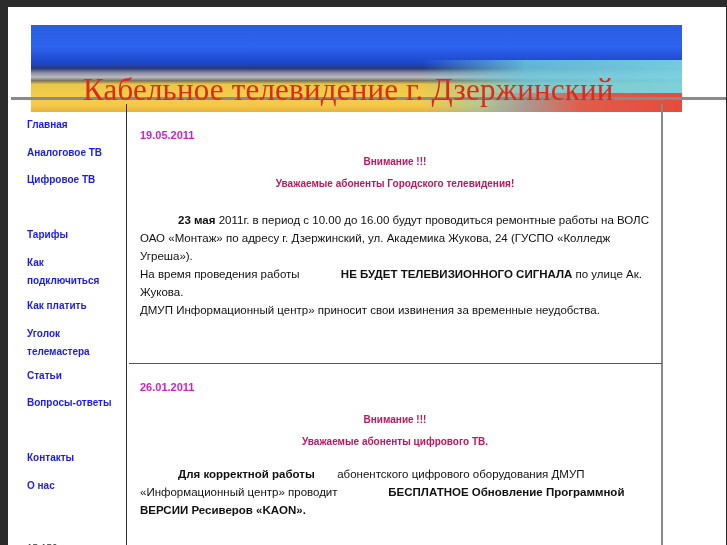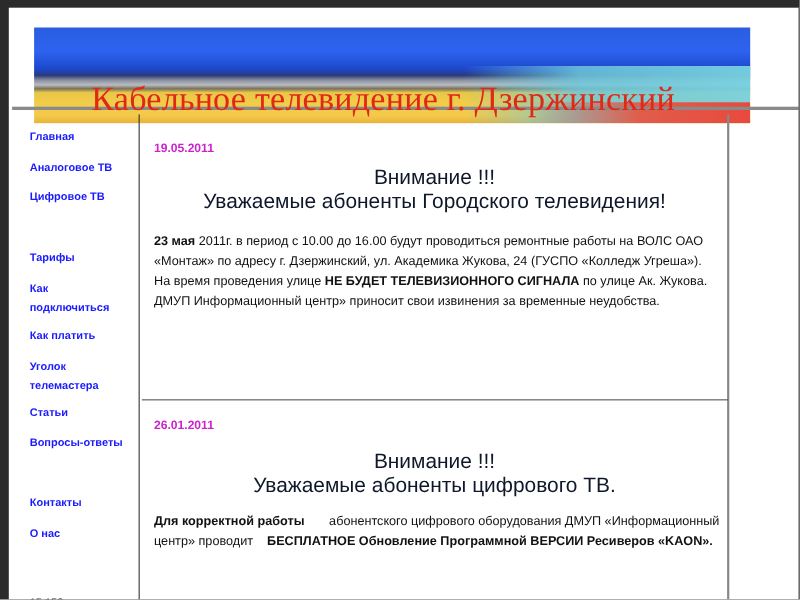--- a/index.html
+++ b/index.html
@@ -61,27 +61,27 @@
       position: absolute; left: 718px; top: 0; width: 1px; height: 538px; background: #222;
     }
     .content {
       position: absolute; left: 121px; top: 96px; width: 532px; height: 442px;
     }
     .news-date {
       position: absolute; left: 11px; font-size: 11px; font-weight: bold; color: #cc22cc;
     }
     .news-heading {
       position: absolute; left: 0; width: 532px; text-align: center;
-      font-size: 19px; font-weight: normal; color: #0f172a; line-height: 22px;
+      font-size: 10px; font-weight: bold; color: #be185d; line-height: 22px;
     }
     .news-body {
       position: absolute; left: 11px; width: 515px;
       font-size: 11.5px; color: #111; line-height: 18px;
     }
-    .news-body b { font-weight: bold; }
+    .news-body b { font-weight: bold; margin-left: 38px; }
     .sep {
       position: absolute; left: 0; top: 260px; width: 533px; height: 1px; background: #555;
     }
   </style>
 </head>
 <body>
 
 <div class="page">
   <div class="banner">
     <div class="banner-title">Кабельное телевидение г. Дзержинский</div>
@@ -114,21 +114,21 @@
   <div class="right-edge"></div>
 
   <div class="content">
     <div class="news-date" style="top:26px">19.05.2011</div>
     <div class="news-heading" style="top:48px">
       <div>Внимание !!!</div>
       <div>Уважаемые абоненты Городского телевидения!</div>
     </div>
     <div class="news-body" style="top:108px">
       <div><b>23 мая</b><span> 2011г. в период с  10.00 до  16.00 будут проводиться ремонтные работы на ВОЛС ОАО «Монтаж» по адресу г. Дзержинский, ул. Академика Жукова, 24 (ГУСПО «Колледж Угреша»).</span></div>
-      <div><span>На время проведения улице  </span><b>НЕ БУДЕТ ТЕЛЕВИЗИОННОГО СИГНАЛА</b><span>  по улице Ак. Жукова.</span></div>
+      <div><span>На время проведения работы  </span><b>НЕ БУДЕТ ТЕЛЕВИЗИОННОГО СИГНАЛА</b><span>  по улице Ак. Жукова.</span></div>
       <div>ДМУП   Информационный центр» приносит свои извинения за временные неудобства.</div>
     </div>
 
     <div class="sep"></div>
 
     <div class="news-date" style="top:278px">26.01.2011</div>
     <div class="news-heading" style="top:306px">
       <div>Внимание !!!</div>
       <div>Уважаемые абоненты цифрового ТВ.</div>
     </div>

